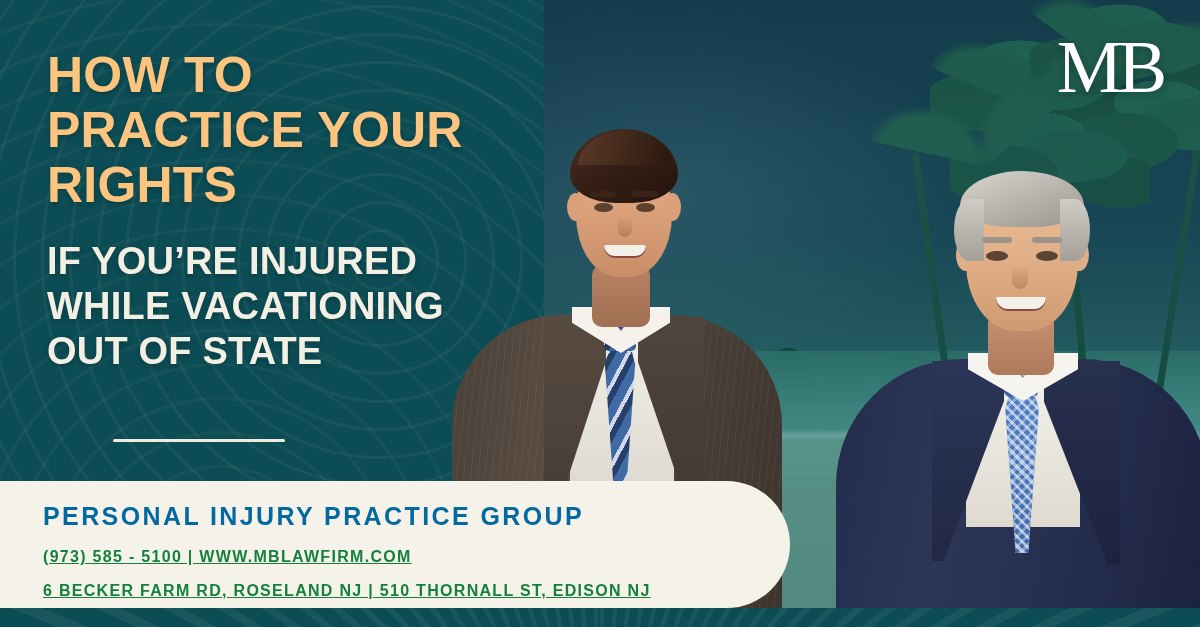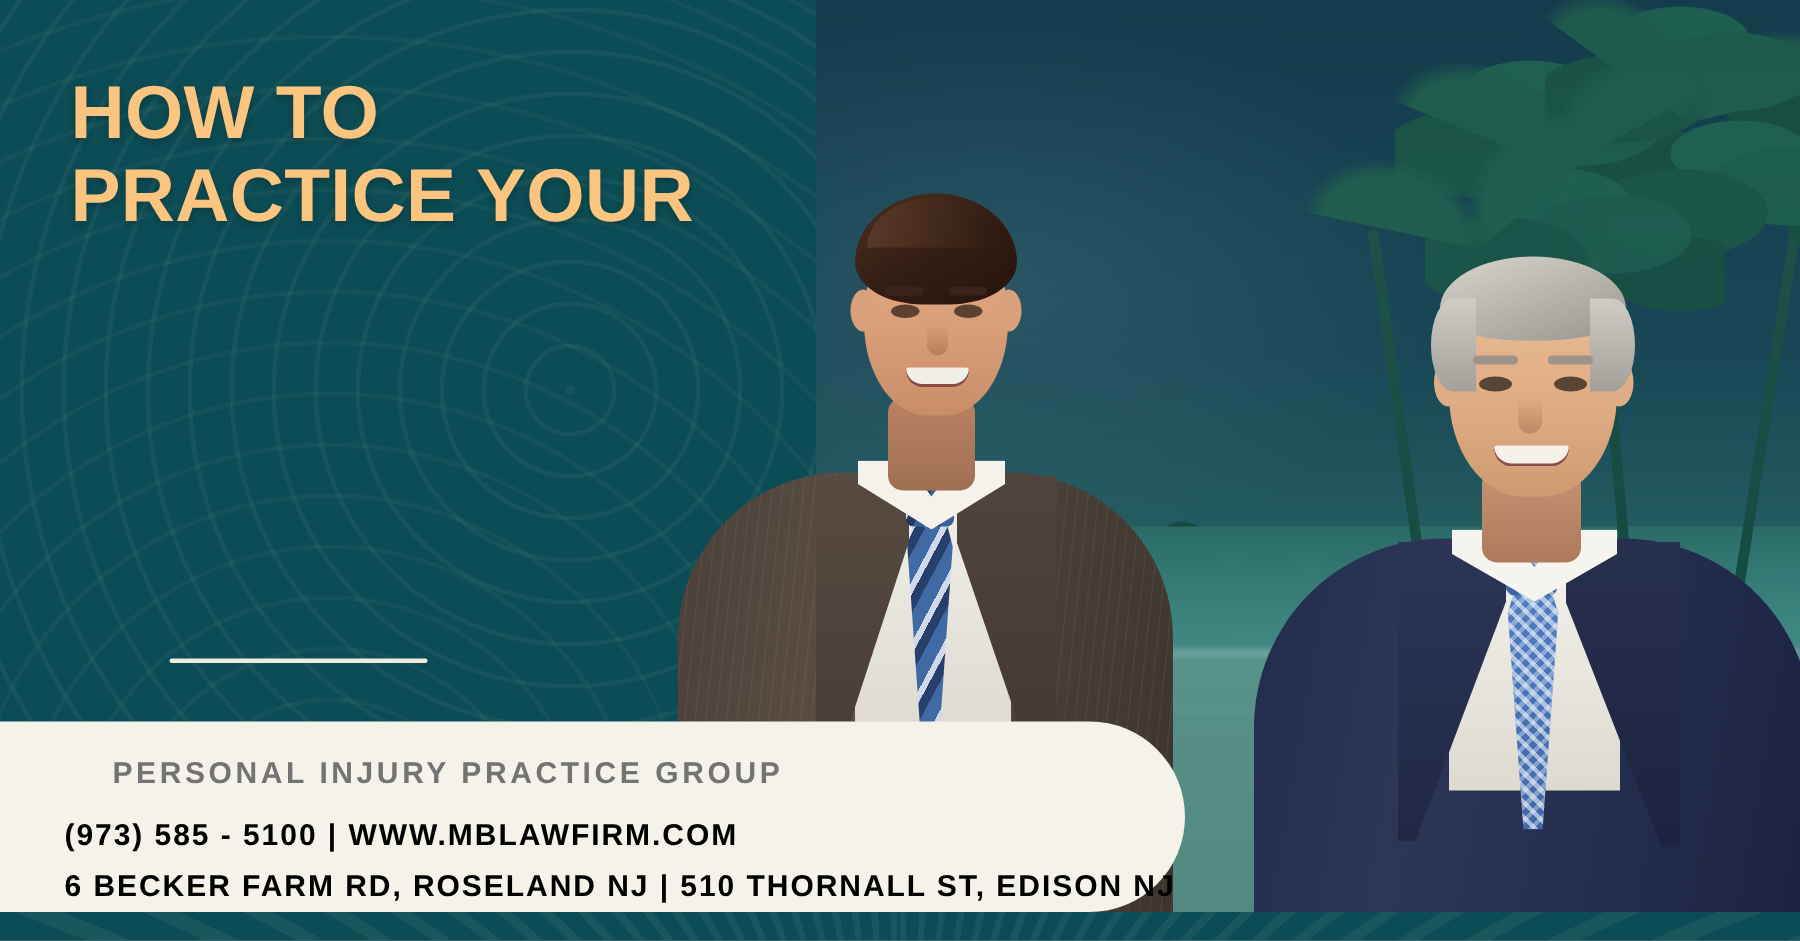--- a/index.html
+++ b/index.html
@@ -169,33 +169,33 @@
   
   .footer {
     position:absolute; left:0; top:481px;
     width:790px; height:127px;
     background:#F5F2E9;
     border-radius:0 64px 64px 0;
     z-index:12;
   }
   .footer-inner { position:absolute; left:43px; top:20px; }
   .f-title {
-    color:#737373;
-    font-size:20px;
+    color:#0369a1;
+    font-size:25px;
     font-weight:bold;
     letter-spacing:2.4px;
     line-height:30px;
-    margin-left:32px;
   }
   .f-line {
-    color:#000000;
-    font-size:20px;
+    color:#15803d;
+    font-size:16px;
     font-weight:bold;
     letter-spacing:1.3px;
     line-height:20px;
+    text-decoration:underline;
   }
   .f-contact { margin-top:16px; }
   .f-address { margin-top:14px; }
 
   
   .bottom-strip {
     position:absolute; left:0; bottom:0; width:1200px; height:19px;
     background:#0C4C54; overflow:hidden; z-index:11;
   }
   .rays {
@@ -347,24 +347,31 @@
     <div class="nose" style="left:176px; top:138px; width:16px; height:24px;
                 background:linear-gradient(180deg,rgba(180,120,88,0),rgba(163,108,76,.5)); border-radius:0 0 9px 9px;"></div>
     <div class="mouth" style="left:160px; top:170px; width:50px; height:14px;
                 background:#f4f1ea; border-radius:3px 3px 18px 18px; box-shadow:0 -2px 0 #8e4c41 inset;"></div>
   </div>
 
   <div class="copy">
     <div class="headline">
       <div>HOW TO</div>
       <div>PRACTICE YOUR</div>
+      <div>RIGHTS</div>
     </div>
+    <div class="subhead">
+      <div>IF YOU’RE INJURED</div>
+      <div>WHILE VACATIONING</div>
+      <div>OUT OF STATE</div>
+    </div>
   </div>
   <div class="divider"></div>
 
+  <div class="logo">MB</div>
 
   <div class="footer">
     <div class="footer-inner">
       <div class="f-title">PERSONAL INJURY PRACTICE GROUP</div>
       <div class="f-line f-contact">(973) 585 - 5100 | WWW.MBLAWFIRM.COM</div>
       <div class="f-line f-address">6 BECKER FARM RD, ROSELAND NJ | 510 THORNALL ST, EDISON NJ</div>
     </div>
   </div>
 
   <div class="bottom-strip">

